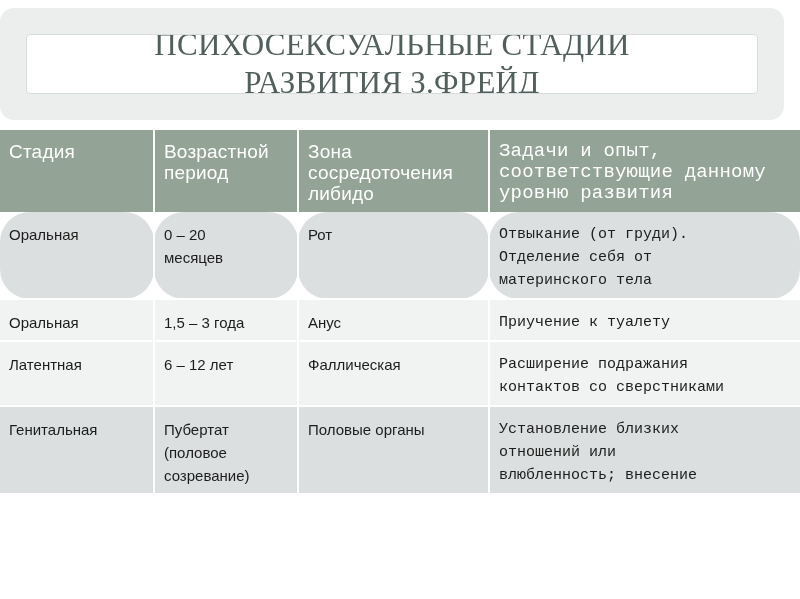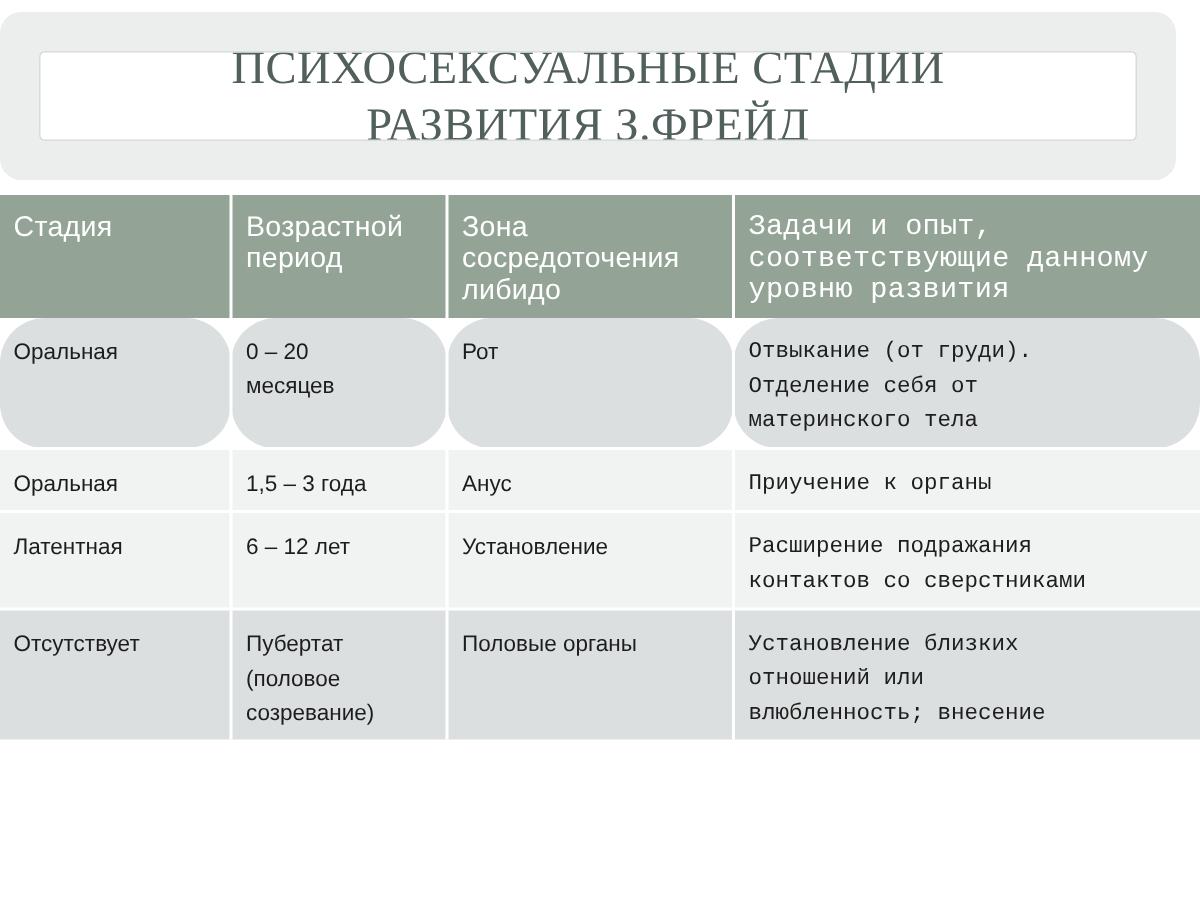--- a/index.html
+++ b/index.html
@@ -178,44 +178,44 @@
         <td>
           <span class="cell-text">Оральная</span>
         </td>
         <td>
           <span class="cell-text">1,5 – 3 года</span>
         </td>
         <td>
           <span class="cell-text">Анус</span>
         </td>
         <td>
-          <span class="cell-text">Приучение к органы</span>
+          <span class="cell-text">Приучение к туалету</span>
         </td>
       </tr>
 
 
       <tr class="row-light r4">
         <td>
           <span class="cell-text">Латентная</span>
         </td>
         <td>
           <span class="cell-text">6 – 12 лет</span>
         </td>
         <td>
-          <span class="cell-text">Установление</span>
+          <span class="cell-text">Фаллическая</span>
         </td>
         <td>
           <span class="cell-text">Расширение подражания
 контактов со сверстниками</span>
         </td>
       </tr>
 
       <tr class="row-shade r5">
         <td>
-          <span class="cell-text">Отсутствует</span>
+          <span class="cell-text">Генитальная</span>
         </td>
         <td>
           <span class="cell-text">Пубертат
 (половое
 созревание)</span>
         </td>
         <td>
           <span class="cell-text">Половые органы</span>
         </td>
         <td>

